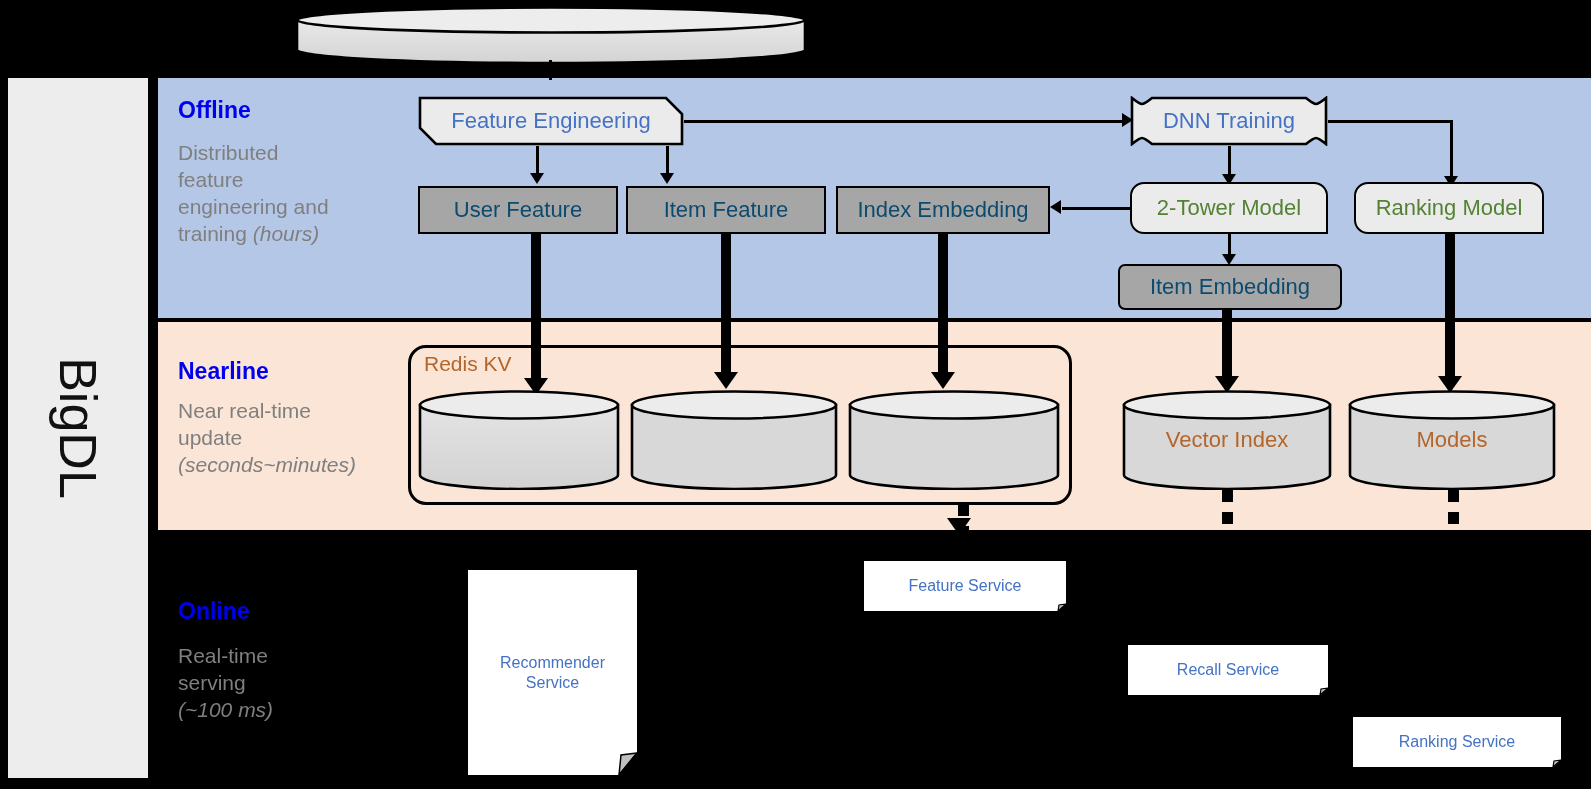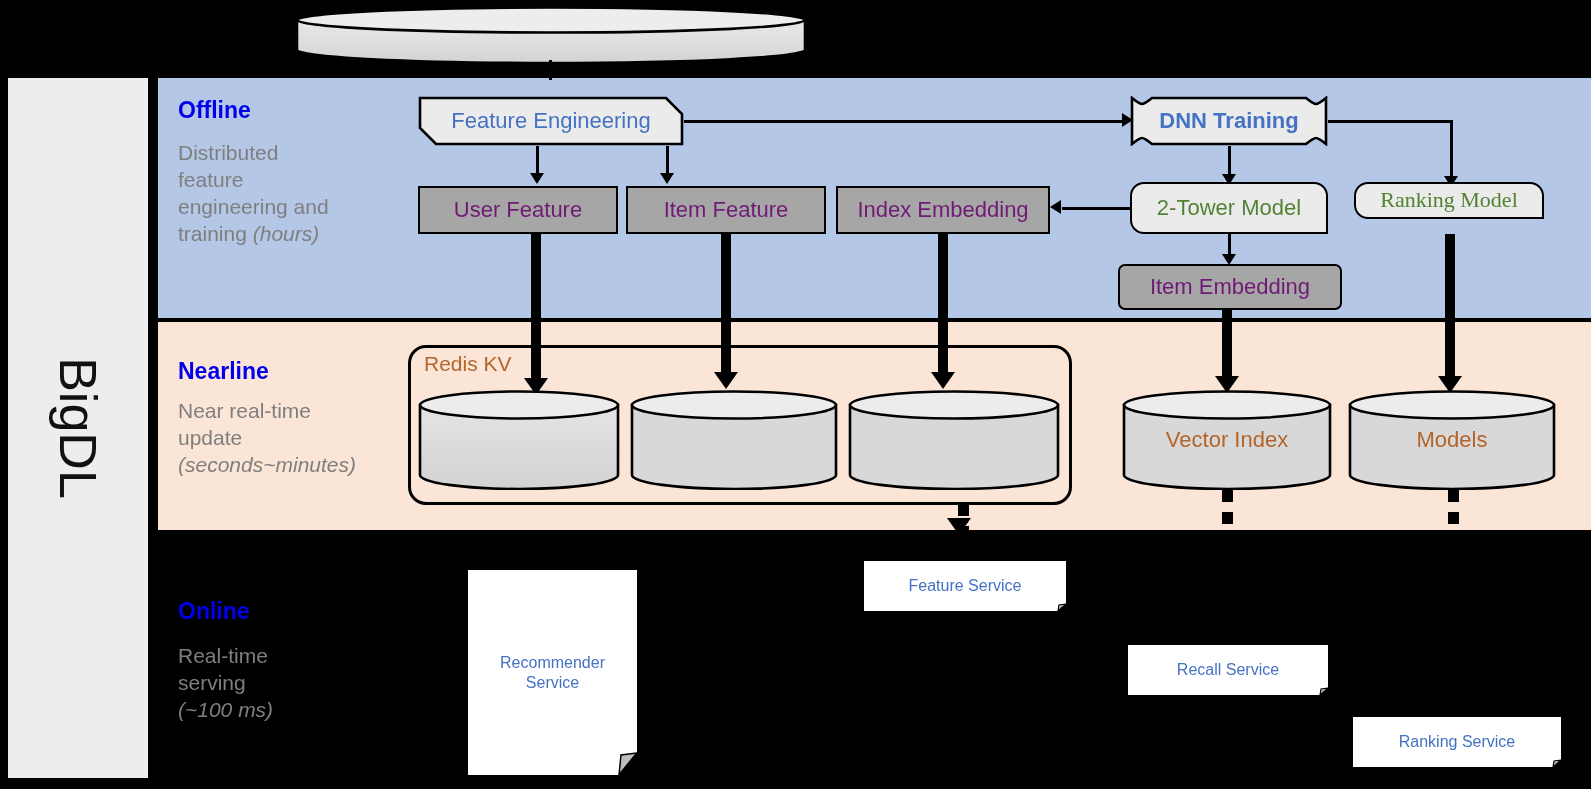--- a/index.html
+++ b/index.html
@@ -74,21 +74,21 @@
     align-items: center;
     justify-content: center;
     text-align: center;
     font-size: 22px;
     line-height: 1.12;
     white-space: nowrap;
   }
   .node.gray {
     background: #a6a6a6;
     border: 2.5px solid #000;
-    color: #701a75;
+    color: #0c4a6e;
   }
   .node.lite {
     background: #ebebeb;
     border: 2.5px solid #000;
   }
   .blue-txt  { color: #4472c4; }
   .green-txt { color: #548235; }
 
   
   .r-mixed { border-radius: 14px 14px 0 14px; }
@@ -239,21 +239,21 @@
   <div class="svgbox" style="left:418px; top:96px; width:266px; height:50px;">
     <svg width="266" height="50" viewBox="0 0 266 50">
       <path d="M2,2 L248,2 L264,18 L264,48 L18,48 L2,32 Z" fill="#ebebeb" stroke="#000" stroke-width="2.6" stroke-linejoin="miter"></path>
     </svg>
     <div class="cap blue-txt">Feature Engineering</div>
   </div>
 
   <div class="thin-h" style="left:684px; top:120px; width:442px;"></div>
   <div class="arrow-right" style="left:1122px; top:113px;"></div>
 
-  <div class="svgbox" style="left:1130px; top:96px; width:198px; height:50px;font-weight:bold;">
+  <div class="svgbox" style="left:1130px; top:96px; width:198px; height:50px;">
     <svg width="198" height="50" viewBox="0 0 198 50">
       <path d="M2,2 C12,10 12,10 22,2 L176,2 C186,10 186,10 196,2
                L196,48 C186,40 186,40 176,48 L22,48 C12,40 12,40 2,48 Z" fill="#ebebeb" stroke="#000" stroke-width="2.6"></path>
     </svg>
     <div class="cap blue-txt">DNN Training</div>
   </div>
 
   <div class="thin-v" style="left:536px; top:146px; height:32px;"></div>
   <div class="arrow-down" style="left:530px; top:173px;"></div>
 
@@ -277,21 +277,21 @@
     <span>Index Embedding</span>
   </div>
 
   <div class="node lite r-mixed" style="left:1130px; top:182px; width:198px; height:52px;">
     <span class="green-txt">2-Tower Model</span>
   </div>
 
   <div class="thin-h" style="left:1062px; top:207px; width:68px;"></div>
   <div class="arrow-left" style="left:1050px; top:200px;"></div>
 
-  <div class="node lite r-mixed" style="left:1354px; top:182px; width:190px; height:37px;font-family:Liberation Serif, serif;">
+  <div class="node lite r-mixed" style="left:1354px; top:182px; width:190px; height:52px;">
     <span class="green-txt">Ranking Model</span>
   </div>
 
   <div class="thin-v" style="left:1228px; top:234px; height:26px;"></div>
   <div class="arrow-down" style="left:1222px; top:254px;"></div>
 
   <div class="node gray" style="left:1118px; top:264px; width:224px; height:46px;border-radius:7px;">
     <span>Item Embedding</span>
   </div>
 

